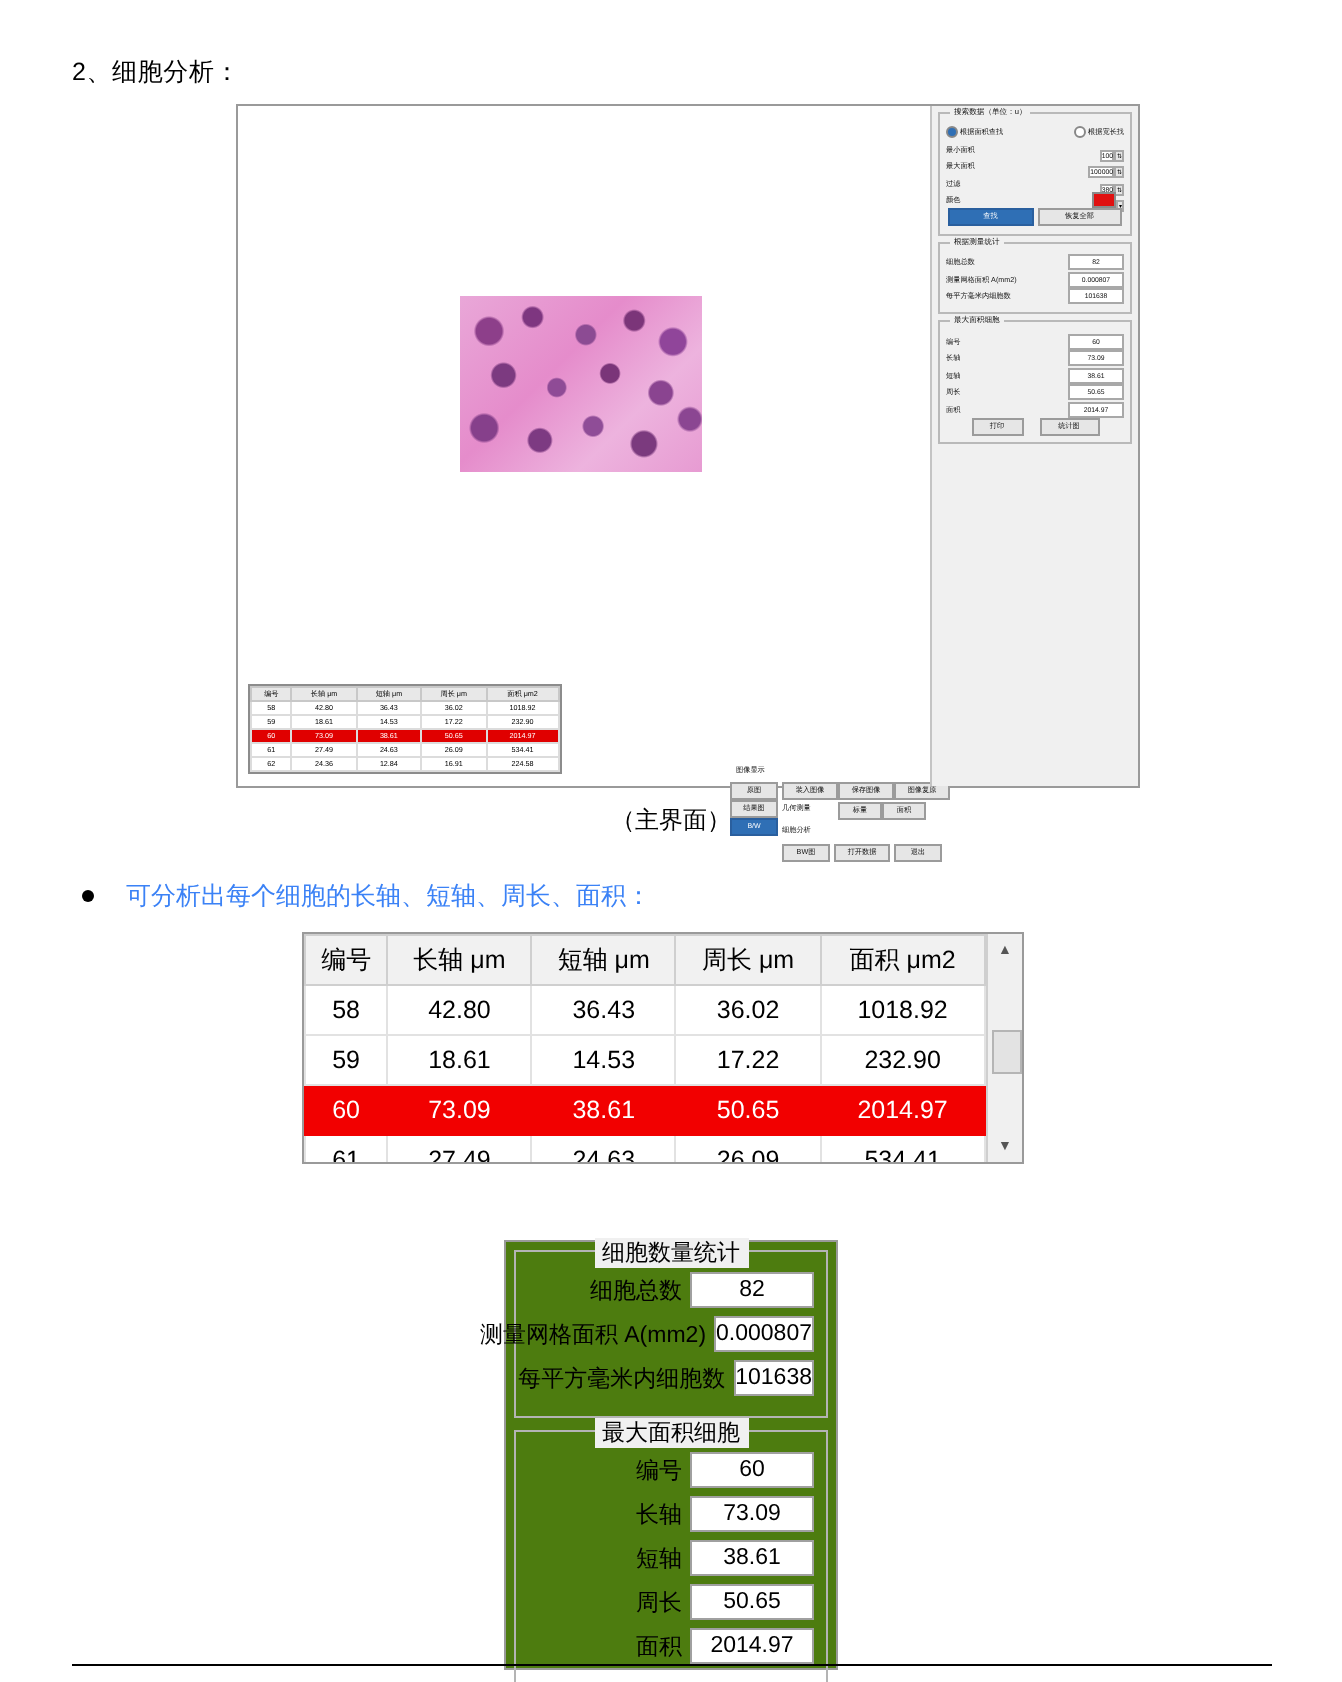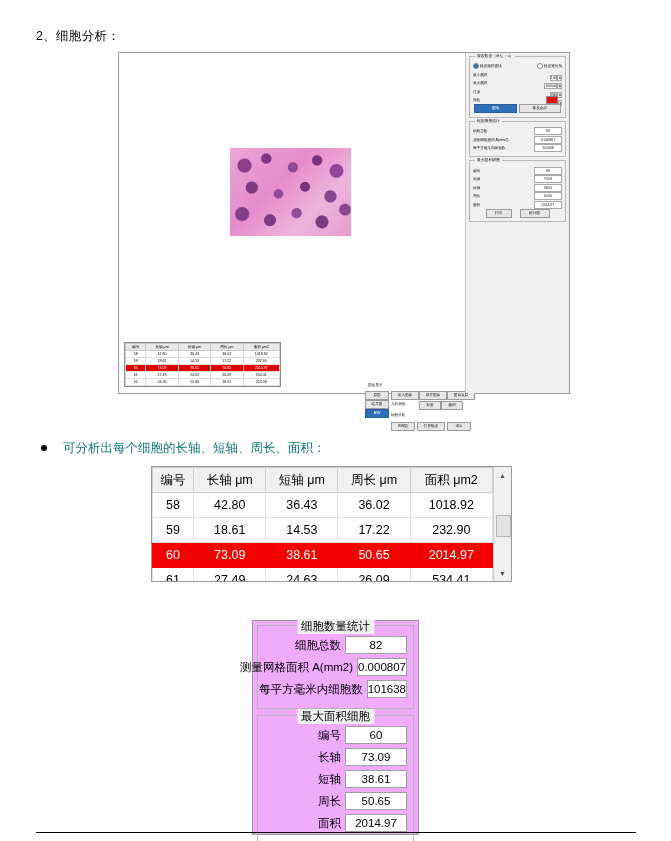--- a/index.html
+++ b/index.html
@@ -88,21 +88,21 @@
   .pnl-radio.on{background:#2f6fb5;}
   .swatch{width:10px;height:6px;background:#e01010;border:1px solid #8a8a8a;display:inline-block;}
   .pnl-line{font-size:3.6px;color:#111;display:flex;justify-content:space-between;height:6px;align-items:center;}
 
   .caption{
     position:absolute;left:0;top:402px;width:671px;text-align:center;font-size:12px;
   }
 
   
   .bullet{
-    position:absolute;font-size:12.5px;color:#0f766e;
+    position:absolute;font-size:12.5px;color:#3b82f6;
   }
   .bullet .dot{
     position:absolute;left:-22px;top:5px;width:6px;height:6px;border-radius:50%;background:#000;
   }
 
   
   .tablefig{
     position:absolute;left:151px;top:466px;width:361px;height:116px;
     border:1px solid #9a9a9a;background:#fff;box-sizing:border-box;
     display:flex;
@@ -123,21 +123,21 @@
     position:absolute;left:0;width:17px;height:16px;background:#f0f0f0;
     display:flex;align-items:center;justify-content:center;font-size:7px;color:#555;
   }
   .sb-arrow.up{top:0;}
   .sb-arrow.down{bottom:0;}
   .sb-thumb{position:absolute;left:2px;top:48px;width:13px;height:20px;background:#e3e3e3;border:1px solid #b5b5b5;}
 
   
   .statsfig{
     position:absolute;left:252px;top:620px;width:167px;height:215px;
-    border:1px solid #9a9a9a;background:#f0abfc;box-sizing:border-box;padding:4px;
+    border:1px solid #9a9a9a;background:#4d7c0f;box-sizing:border-box;padding:4px;
   }
   .st-group{
     position:relative;border:1px solid #b4b4b4;margin-bottom:6px;padding:10px 6px 6px 6px;
   }
   .st-title{
     position:absolute;top:-7px;left:50%;transform:translateX(-50%);
     background:#f0f0f0;padding:0 4px;font-size:11.5px;color:#000;white-space:nowrap;
   }
   .st-row{display:flex;align-items:center;justify-content:flex-end;margin-bottom:4px;}
   .st-lbl{font-size:11.5px;color:#000;margin-right:4px;white-space:nowrap;}
@@ -298,20 +298,21 @@
         </div>
         <div class="pnl-row" style="justify-content:center;gap:6px;">
           <span class="pnl-btn" style="flex:0 0 24px;">打印</span>
           <span class="pnl-btn" style="flex:0 0 28px;">统计图</span>
         </div>
       </div>
 
     </div>
   </div>
 
+  <div class="caption">（主界面）</div>
 
   <div class="bullet" style="left:63px;top:440px;">
     <span class="dot"></span>
     <span>可分析出每个细胞的长轴、短轴、周长、面积：</span>
   </div>
 
   <div class="tablefig">
     <div class="tbl-wrap">
       <table>
         <tbody>

